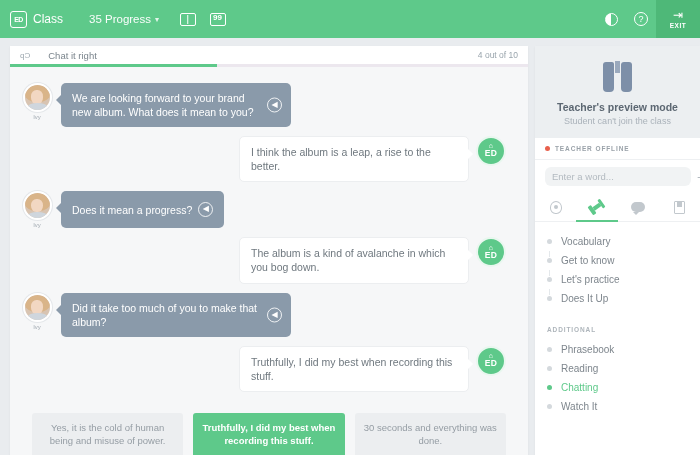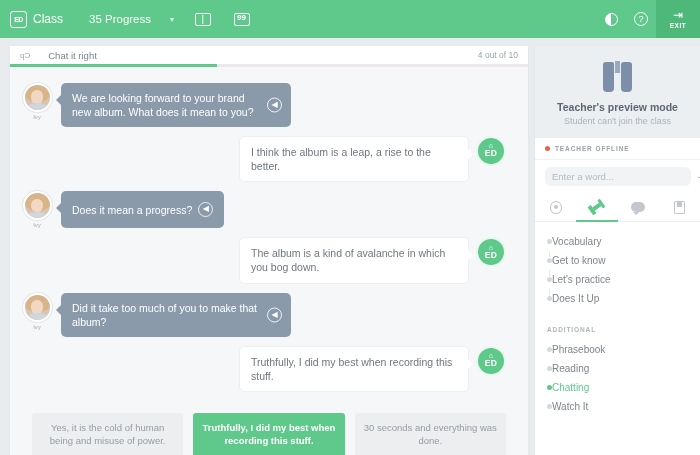--- a/index.html
+++ b/index.html
@@ -17,25 +17,25 @@
     display: flex; align-items: center; padding: 0 0 0 10px; color: #fff;
   }
   .brand { display: flex; align-items: center; gap: 6px; }
   .brand-logo {
     width: 17px; height: 17px; border: 1.6px solid #fff; border-radius: 3px;
     display: flex; align-items: center; justify-content: center;
     font-size: 7px; font-weight: bold; letter-spacing: -0.5px;
   }
   .brand-name { font-size: 12px; font-weight: normal; }
   .progress-sel {
-    display: flex; align-items: center; gap: 19px; margin-left: 26px;
+    display: flex; align-items: center; gap: 4px; margin-left: 26px;
     font-size: 11.5px; cursor: pointer; opacity: .97;
   }
   .chev { font-size: 8px; opacity: .85; }
-  .tool-icons { display: flex; align-items: center; gap: 22px; margin-left: 20px; }
+  .tool-icons { display: flex; align-items: center; gap: 13px; margin-left: 20px; }
   .ticon { width: 17px; height: 15px; display: flex; align-items: center; justify-content: center; cursor: pointer; }
   .book-ic { width: 16px; height: 13px; border: 1.5px solid #fff; border-radius: 2px; position: relative; }
   .book-ic:after { content:""; position:absolute; left:50%; top:1px; bottom:1px; width:1.5px; background:#fff; transform:translateX(-50%); }
   .quote-ic { width: 16px; height: 13px; border: 1.5px solid #fff; border-radius: 2px;
     display:flex; align-items:center; justify-content:center; font-size:8px; font-weight:bold; line-height:1; padding-bottom:3px; }
   .topbar-right { margin-left: auto; display: flex; align-items: center; height: 100%; }
   .rt-icon { width: 30px; display: flex; align-items: center; justify-content: center; cursor: pointer; }
   .bright-ic { width: 13px; height: 13px; border-radius: 50%; border: 1.5px solid #fff;
     background: linear-gradient(to right, #fff 50%, transparent 50%); }
   .help-ic { width: 14px; height: 14px; border-radius: 50%; border: 1.3px solid #fff;
@@ -135,21 +135,21 @@
   .ic-phone:after{content:"";position:absolute;left:3px;top:3px;width:4px;height:4px;border-radius:50%;background:currentColor;}
   .ic-dumb { display:flex; align-items:center; gap:0px; transform: rotate(-35deg); }
   .ic-dumb i { display:block; width:3.5px;height:10px;background:currentColor;border-radius:1px; }
   .ic-dumb b { display:block; width:8px;height:3.5px;background:currentColor; }
   .ic-chat { width:14px;height:10px;background:currentColor;border-radius:5px; position:relative;}
   .ic-chat:after{content:"";position:absolute;left:2px;bottom:-3px;border:3px solid transparent;border-top-color:currentColor;border-bottom:0;}
   .ic-bookm { width:11px;height:13px;border:1.6px solid currentColor;border-radius:1px; position:relative;}
   .ic-bookm:after{content:"";position:absolute;left:2px;top:-1px;width:5px;height:6px;background:currentColor;}
 
   .menu { padding: 10px 0 0 12px; }
-  .mitem { display: flex; align-items: center; height: 19px; cursor: pointer; position: relative; }
+  .mitem { display: flex; align-items: center; gap: 9px; height: 19px; cursor: pointer; position: relative; }
   .mdot { width: 5px; height: 5px; border-radius: 50%; background: #d4d9dd; flex: 0 0 5px; }
   .mitem.active .mdot { background: #5ec98a; }
   .mlabel { font-size: 10px; color: #7e868d; }
   .mitem.active .mlabel { color: #5ec98a; }
   .connector { position: absolute; left: 2px; top: 19px; width: 1px; height: 6px; background: #e4e8eb; }
   .sect-lb { font-size: 6.5px; letter-spacing: .9px; color: #aeb5bb; font-weight: bold;
     padding: 18px 0 7px 0; }
 </style>
 </head>
 <body>

